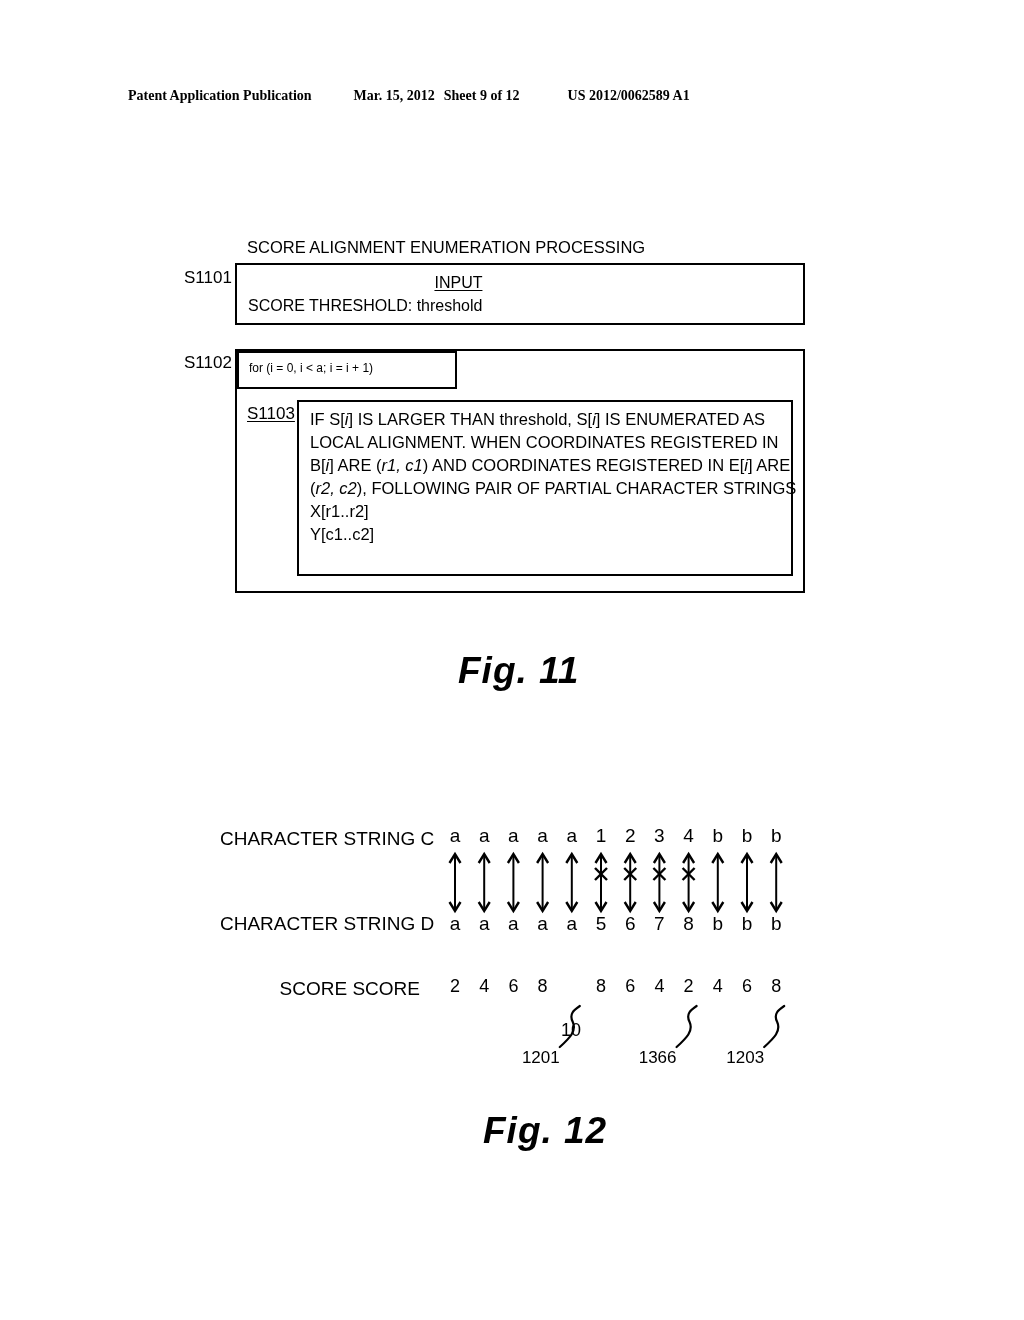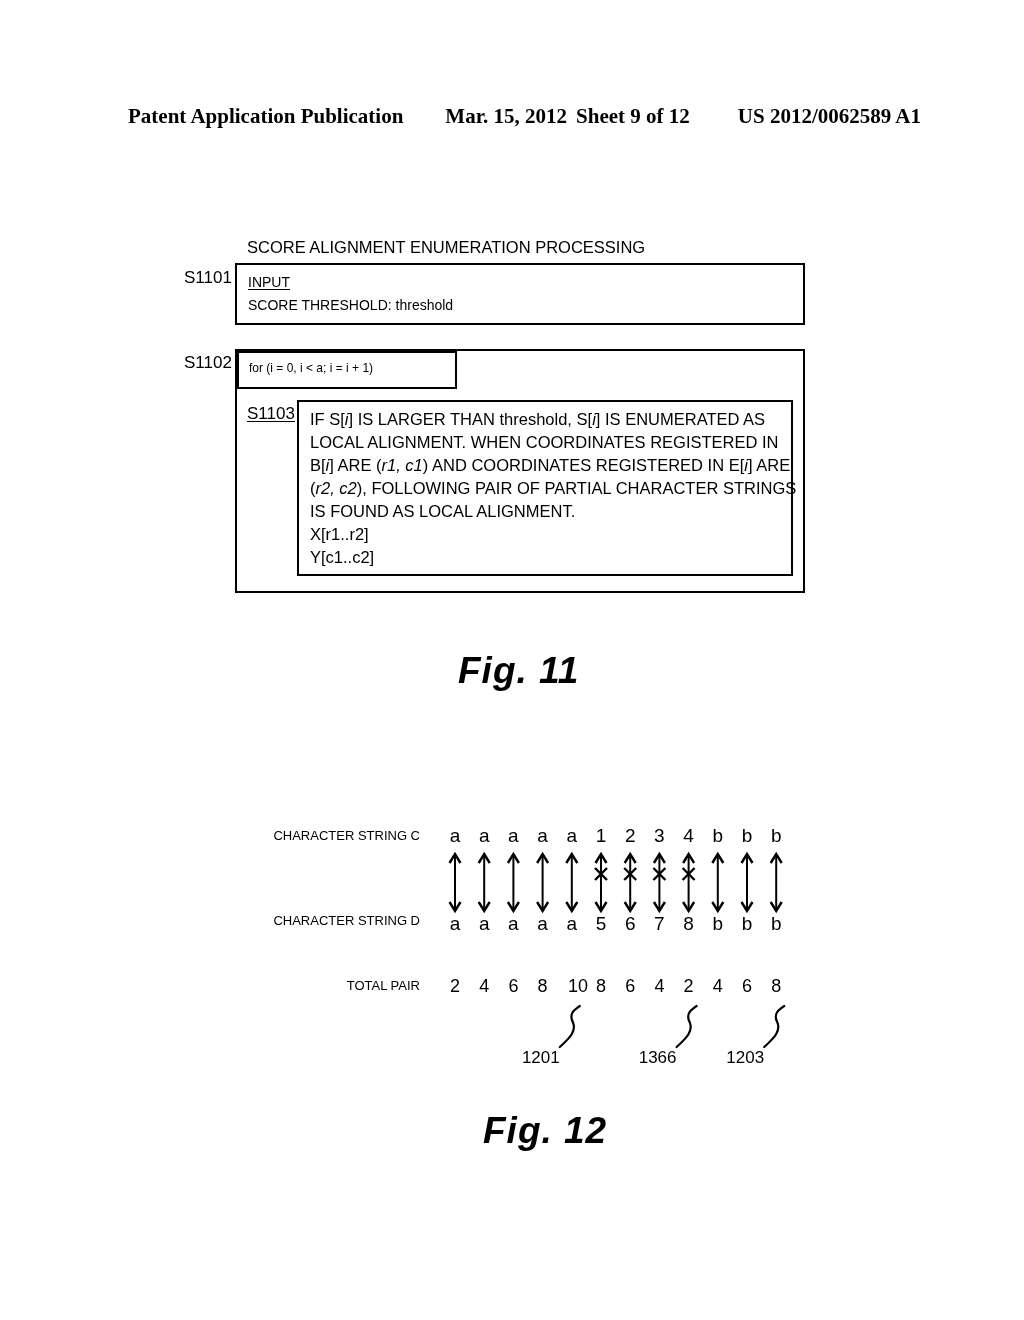--- a/index.html
+++ b/index.html
@@ -19,25 +19,24 @@
 
   
   .page-header {
     position: absolute;
     left: 128px;
     top: 88px;
     width: 768px;
     height: 24px;
     font-family: "Liberation Serif", serif;
     font-weight: bold;
-    font-size: 21px;
+    font-size: 14px;
     white-space: nowrap;
     display: flex;
     align-items: baseline;
-    margin-top: 16px;
   }
   .hdr-pub   { }
   .hdr-date  { margin-left: 42px; }
   .hdr-sheet { margin-left: 9px; }
   .hdr-num   { margin-left: 48px; }
 
   
   .fig-caption {
     position: absolute;
     font-family: "Liberation Sans", sans-serif;
@@ -78,23 +77,24 @@
     background: #fff;
     box-sizing: border-box;
   }
 
   
   #box-s1101 { left: 235px; top: 263px; width: 570px; height: 62px; }
   .box-body {
     position: absolute;
     left: 11px;
     top: 6px;
-    font-size: 14px;
+    font-size: 16px;
     line-height: 23px;
     white-space: nowrap;
+    text-align: right;
   }
   .underlined { text-decoration: underline; text-underline-offset: 2px; }
 
   
   #box-s1102-outer { left: 235px; top: 349px; width: 570px; height: 244px; }
   
   #box-for {
     left: 0px; top: 0px; width: 220px; height: 38px;
     border-width: 2px;
   }
@@ -117,21 +117,21 @@
     line-height: 23px;
     white-space: nowrap;
   }
   .s1103-body em { font-style: italic; }
 
   
   #figure-12 { position: absolute; left: 0; top: 0; width: 1024px; height: 1320px; }
 
   .row-label {
     position: absolute;
-    font-size: 13px;
+    font-size: 19px;
     white-space: nowrap;
     text-align: right;
   }
 
   .glyph-row {
     position: absolute;
     height: 24px;
   }
   .glyph {
     position: absolute;
@@ -191,35 +191,34 @@
     </div>
 
     <div class="step-tag-inner" style="left:10px; top:53px;">S1103</div>
 
     <div class="flowbox" id="box-s1103">
       <div class="s1103-body" id="s1103-lines">
           <div>IF S[<em>i</em>] IS LARGER THAN threshold, S[<em>i</em>] IS ENUMERATED AS</div>
           <div>LOCAL ALIGNMENT.  WHEN COORDINATES REGISTERED IN</div>
           <div>B[<em>i</em>] ARE (<em>r1, c1</em>) AND COORDINATES REGISTERED IN E[<em>i</em>] ARE</div>
           <div>(<em>r2, c2</em>), FOLLOWING PAIR OF PARTIAL CHARACTER STRINGS</div>
-          <div>IS FOUND AS LOCAL ALIGNMENT.</div>
           <div>X[r1..r2]</div>
           <div>Y[c1..c2]</div>
         </div>
     </div>
   </div>
 
   <div class="fig-caption" style="left:458px; top:650px;">Fig. 11</div>
 </div>
 
 <div id="figure-12">
 
   <div class="row-label" style="left:220px; top:828px; width:200px;">CHARACTER STRING C</div>
   <div class="row-label" style="left:220px; top:913px; width:200px;">CHARACTER STRING D</div>
-  <div class="row-label" style="left:220px; top:978px; width:200px;">TOTAL PAIR</div>
+  <div class="row-label" style="left:220px; top:978px; width:200px;">SCORE SCORE</div>
 
   <div class="glyph-row" id="row-string-c" style="left:455px; top:824px; width:360px;">
       <div class="glyph" style="left: -13px;">a</div>
       <div class="glyph" style="left: 16.2px;">a</div>
       <div class="glyph" style="left: 45.4px;">a</div>
       <div class="glyph" style="left: 74.6px;">a</div>
       <div class="glyph" style="left: 103.8px;">a</div>
       <div class="glyph" style="left: 133px;">1</div>
       <div class="glyph" style="left: 162.2px;">2</div>
       <div class="glyph" style="left: 191.4px;">3</div>
@@ -315,21 +314,21 @@
       <div class="glyph" style="left: 249.8px;">b</div>
       <div class="glyph" style="left: 279px;">b</div>
       <div class="glyph" style="left: 308.2px;">b</div>
     </div>
 
   <div class="glyph-row" id="row-total-score" style="left:455px; top:975px; width:360px;">
       <div class="score-glyph" style="left: -13px;">2</div>
       <div class="score-glyph" style="left: 16.2px;">4</div>
       <div class="score-glyph" style="left: 45.4px;">6</div>
       <div class="score-glyph" style="left: 74.6px;">8</div>
-      <div class="score-glyph" style="left: 110px;">10</div>
+      <div class="score-glyph" style="left: 103px; margin-top: 44px;">10</div>
       <div class="score-glyph" style="left: 133px;">8</div>
       <div class="score-glyph" style="left: 162.2px;">6</div>
       <div class="score-glyph" style="left: 191.4px;">4</div>
       <div class="score-glyph" style="left: 220.6px;">2</div>
       <div class="score-glyph" style="left: 249.8px;">4</div>
       <div class="score-glyph" style="left: 279px;">6</div>
       <div class="score-glyph" style="left: 308.2px;">8</div>
     </div>
 
   <div class="arrow-layer" id="callout-leaders" style="left:455px; top:1005px;">

